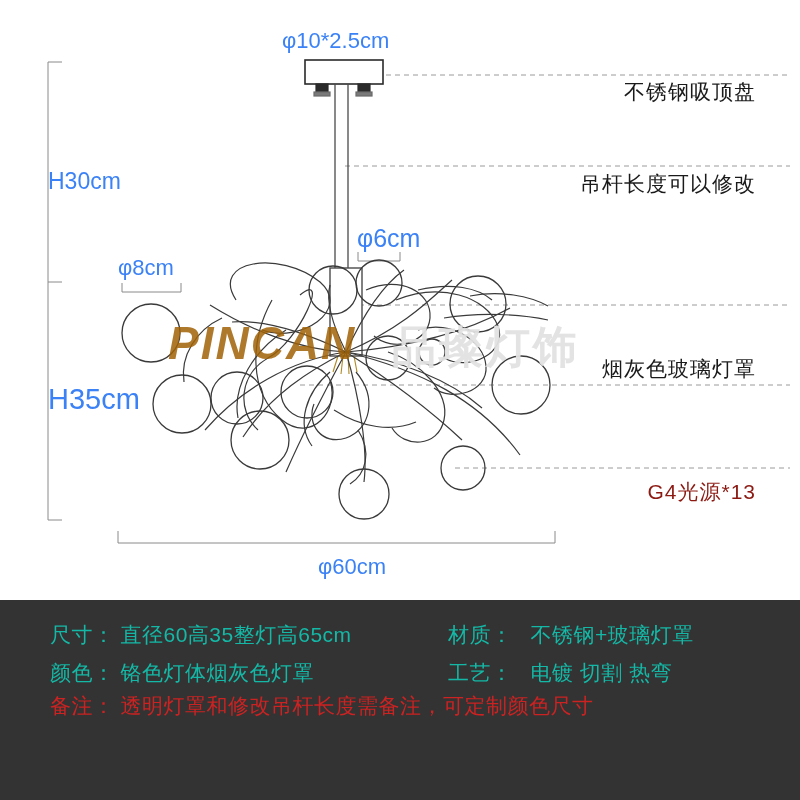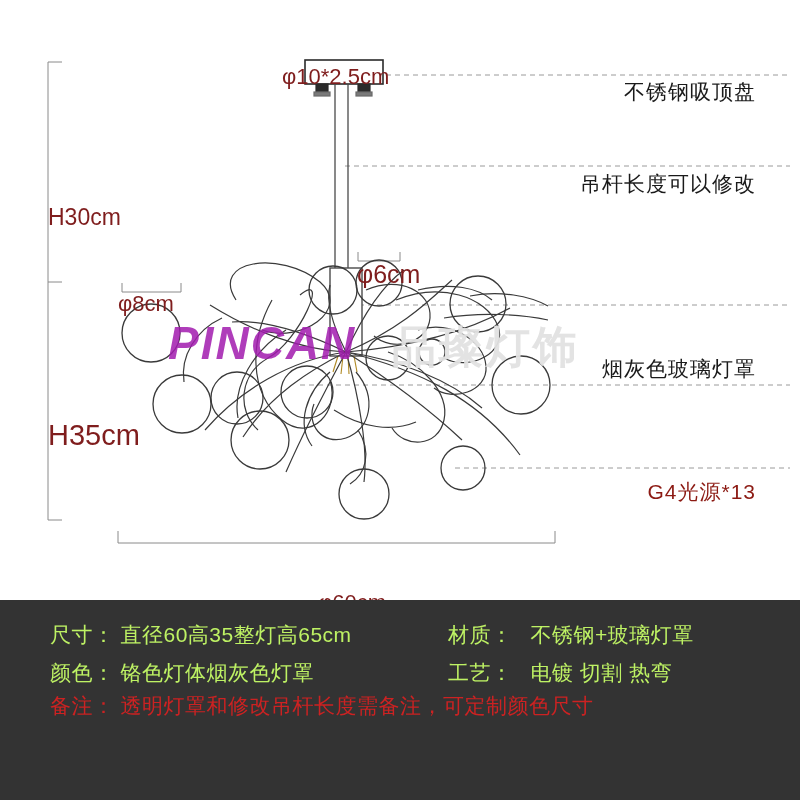--- a/index.html
+++ b/index.html
@@ -22,38 +22,37 @@
     position:absolute;
     pointer-events:none;
     white-space:nowrap;
     font-weight:bold;
   }
   .wm-en{
     left:168px;top:316px;
     font-size:46px;
     font-style:italic;
     letter-spacing:2px;
-    color:#a21caf;
+    color:#a16207;
     opacity:.85;
   }
   .wm-cn{
     left:392px;top:318px;
     font-size:44px;
     letter-spacing:3px;
     color:#e2e2e2;
     opacity:.95;
   }
 
   
   .dim{
     position:absolute;
-    color:#7f1d1d;
-    white-space:nowrap;
-    font-size:21px;
-    margin-top:36px;
+    color:#3b82f6;
+    white-space:nowrap;
+    font-size:21px;
   }
   .dim-h30{left:48px;top:168px;font-size:23px;}
   .dim-h35{left:48px;top:383px;font-size:29px;}
   .dim-phi10{left:282px;top:28px;font-size:22px;}
   .dim-phi8{left:118px;top:255px;font-size:22px;}
   .dim-phi6{left:357px;top:224px;font-size:25px;}
   .dim-phi60{left:318px;top:554px;font-size:22px;}
 
   
   .callout{
@@ -81,21 +80,21 @@
   }
   .spec-row{
     display:flex;
     height:38px;
     align-items:center;
   }
   .spec-cell{
     display:flex;
     align-items:baseline;
     white-space:nowrap;
-    color:#bef264;
+    color:#14b8a6;
     font-size:21px;
     letter-spacing:.5px;
   }
   .spec-cell.left{width:448px;padding-left:50px;box-sizing:border-box;}
   .spec-cell.right{flex:1;padding-left:0;gap:12px;}
   .spec-key{margin-right:6px;}
   .spec-val{}
   .spec-note{
     padding-left:50px;
     color:#cc2222;

